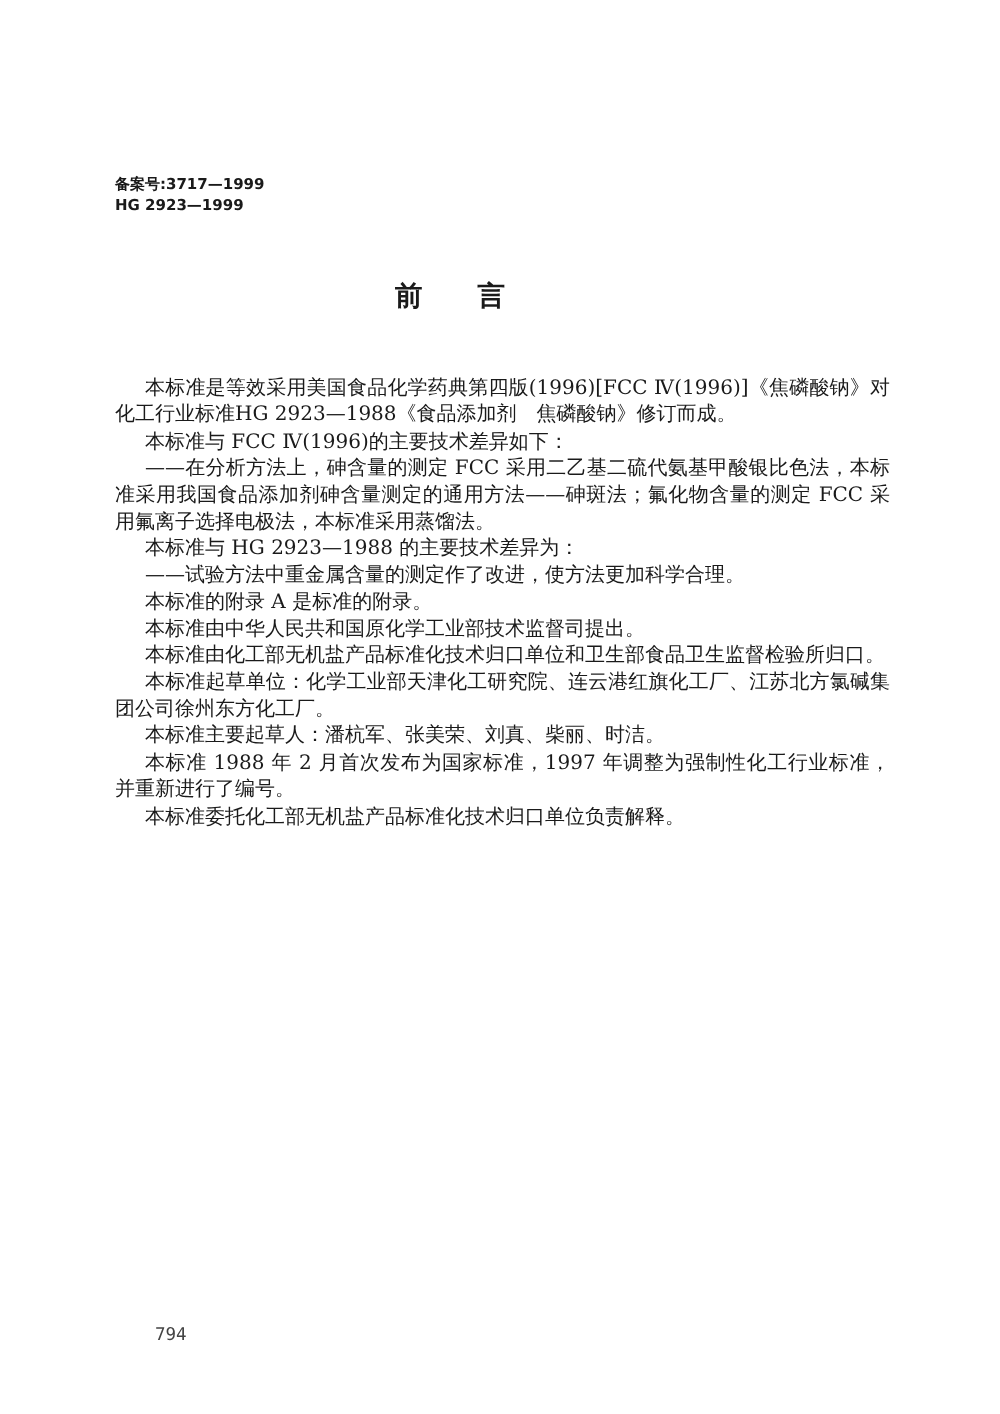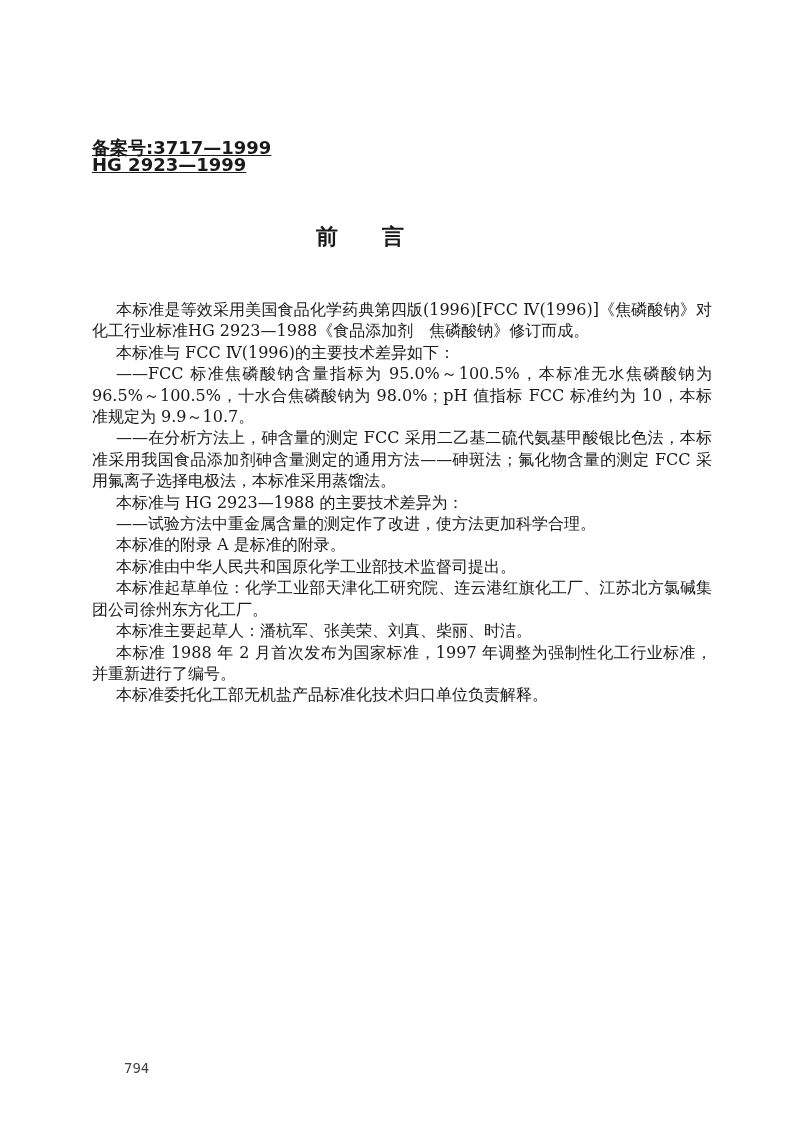--- a/index.html
+++ b/index.html
@@ -1,43 +1,43 @@
 <!DOCTYPE html>
 <html><head>
 <meta charset="utf-8">
 <style>
   html, body { margin: 0; padding: 0; background: #ffffff; }
   body { width: 800px; height: 1131px; position: relative; overflow: hidden;
          font-family: "DejaVu Serif", "Liberation Serif", serif; color: #1a1a1a; }
   .meta { position: absolute; left: 92px; top: 139px; font-family: "DejaVu Sans", "Liberation Sans", sans-serif;
-          font-size: 18px; font-weight: bold; line-height: 17px; text-decoration: underline; }
+          font-size: 12px; font-weight: bold; line-height: 17px; }
   .title { position: absolute; left: 0; width: 720px; top: 222px; text-align: center;
            font-size: 22px; font-weight: bold; letter-spacing: 44px; padding-left: 44px; box-sizing: border-box; }
   .body { position: absolute; left: 92px; top: 299px; width: 620px; font-size: 16px; line-height: 21.4px; }
   .p { margin: 0; text-indent: 24px; text-align: justify; }
   .page-num { position: absolute; left: 124px; top: 1060px; font-size: 14px; font-family: "DejaVu Sans Mono", "Liberation Mono", monospace; color: #444; }
 </style>
 </head>
 <body>
 
 <div class="meta">
   <div>备案号:3717—1999</div>
   <div>HG 2923—1999</div>
 </div>
 
 <div class="title">前言</div>
 
 <div class="body">
   <p class="p">本标准是等效采用美国食品化学药典第四版(1996)[FCC Ⅳ(1996)]《焦磷酸钠》对化工行业标准HG 2923—1988《食品添加剂　焦磷酸钠》修订而成。</p>
   <p class="p">本标准与 FCC Ⅳ(1996)的主要技术差异如下：</p>
-  <p class="p">——FCC 标准焦磷酸钠含量指标为 95.0%～100.5%，本标准无水焦磷酸钠为 96.5%～100.5%，十水合焦磷酸钠为 98.0%；pH 值指标 FCC 标准约为 10，本标准规定为 9.9～10.7。</p>
   <p class="p">——在分析方法上，砷含量的测定 FCC 采用二乙基二硫代氨基甲酸银比色法，本标准采用我国食品添加剂砷含量测定的通用方法——砷斑法；氟化物含量的测定 FCC 采用氟离子选择电极法，本标准采用蒸馏法。</p>
   <p class="p">本标准与 HG 2923—1988 的主要技术差异为：</p>
   <p class="p">——试验方法中重金属含量的测定作了改进，使方法更加科学合理。</p>
   <p class="p">本标准的附录 A 是标准的附录。</p>
   <p class="p">本标准由中华人民共和国原化学工业部技术监督司提出。</p>
+  <p class="p">本标准由化工部无机盐产品标准化技术归口单位和卫生部食品卫生监督检验所归口。</p>
   <p class="p">本标准起草单位：化学工业部天津化工研究院、连云港红旗化工厂、江苏北方氯碱集团公司徐州东方化工厂。</p>
   <p class="p">本标准主要起草人：潘杭军、张美荣、刘真、柴丽、时洁。</p>
   <p class="p">本标准 1988 年 2 月首次发布为国家标准，1997 年调整为强制性化工行业标准，并重新进行了编号。</p>
   <p class="p">本标准委托化工部无机盐产品标准化技术归口单位负责解释。</p>
 </div>
 
 <div class="page-num">794</div>
 
 </body></html>

